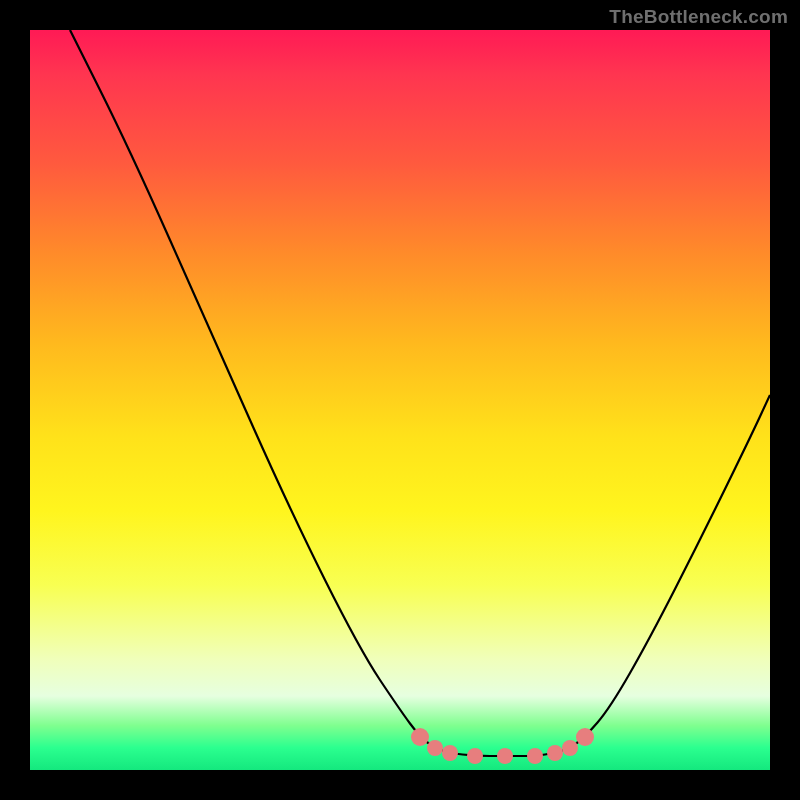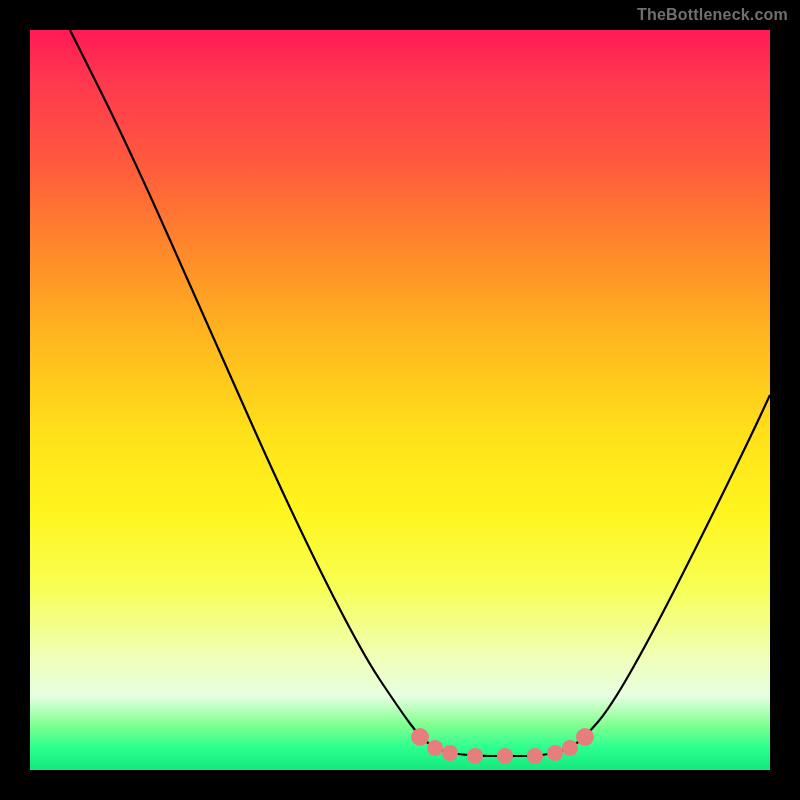--- a/index.html
+++ b/index.html
@@ -34,21 +34,21 @@
     left: 0; top: 0;
     width: 100%; height: 100%;
   }
 
   .source {
     position: absolute;
     top: 6px;
     right: 12px;
     color: #6f6f6f;
     font-weight: 700;
-    font-size: 16px;
+    font-size: 19px;
     letter-spacing: 0.2px;
   }
 
   .dot {
     fill: #e77e7e;
     stroke: none;
   }
   .curve-path {
     fill: none;
     stroke: #000;

